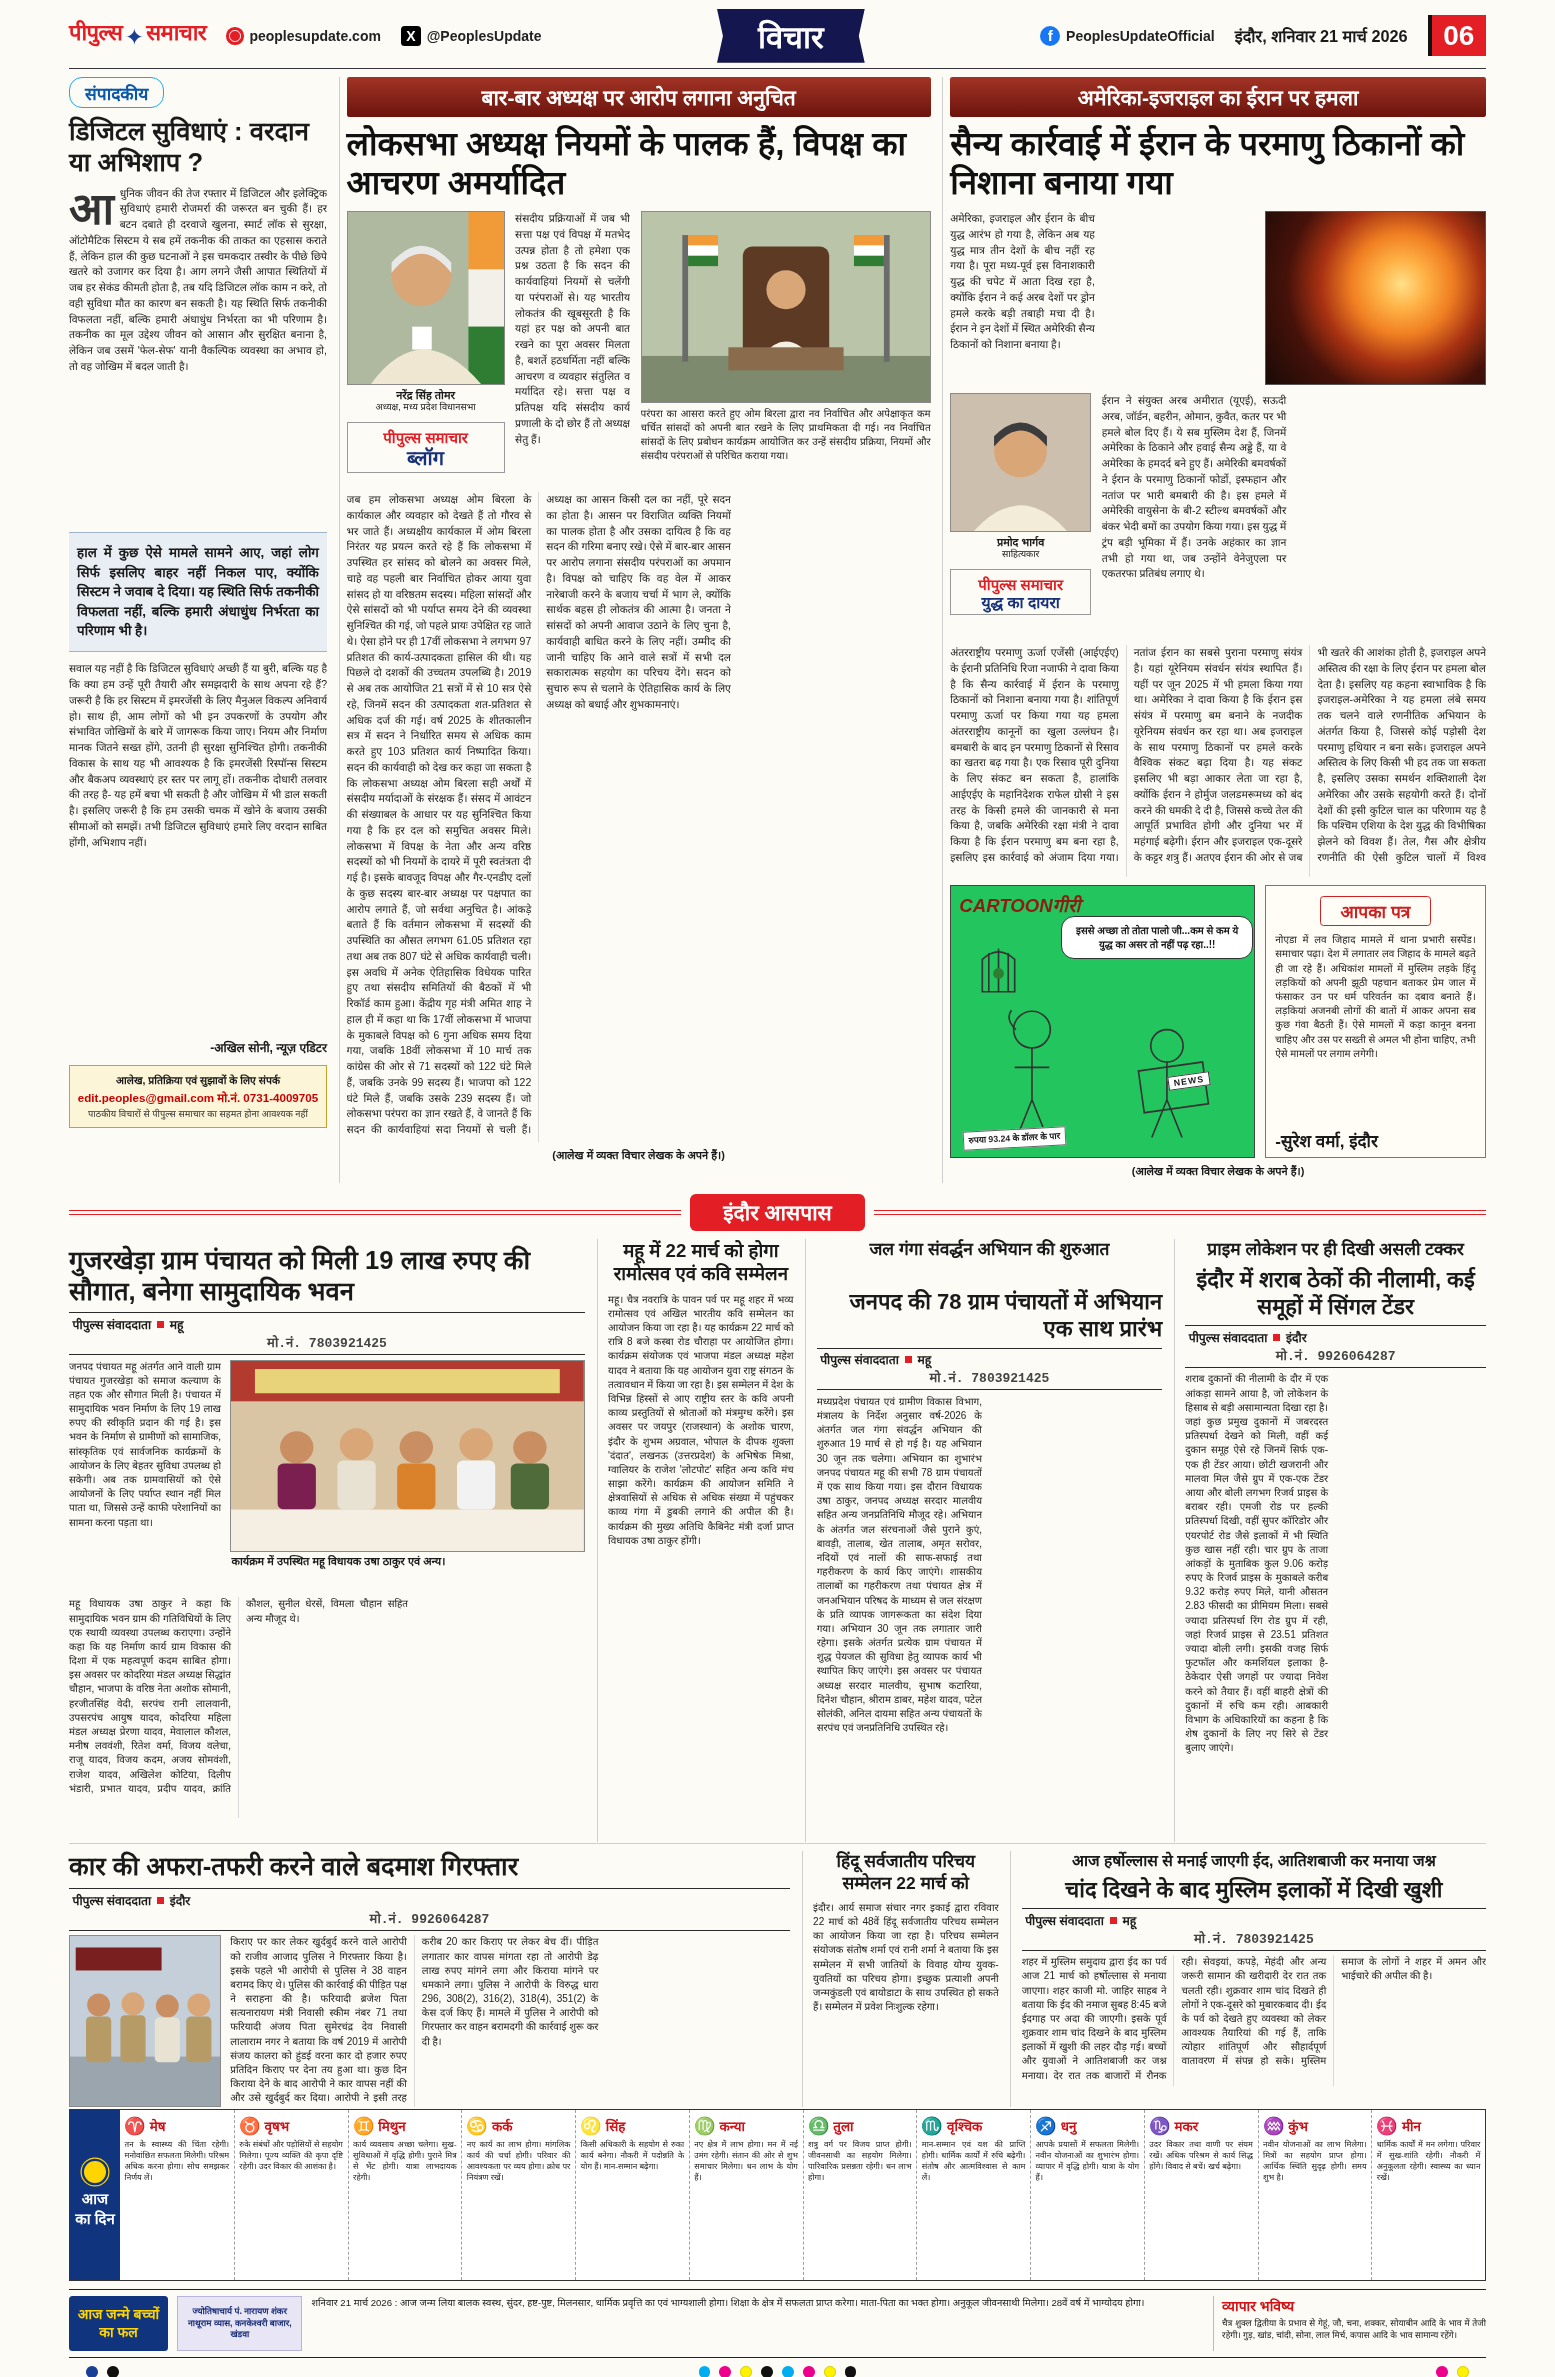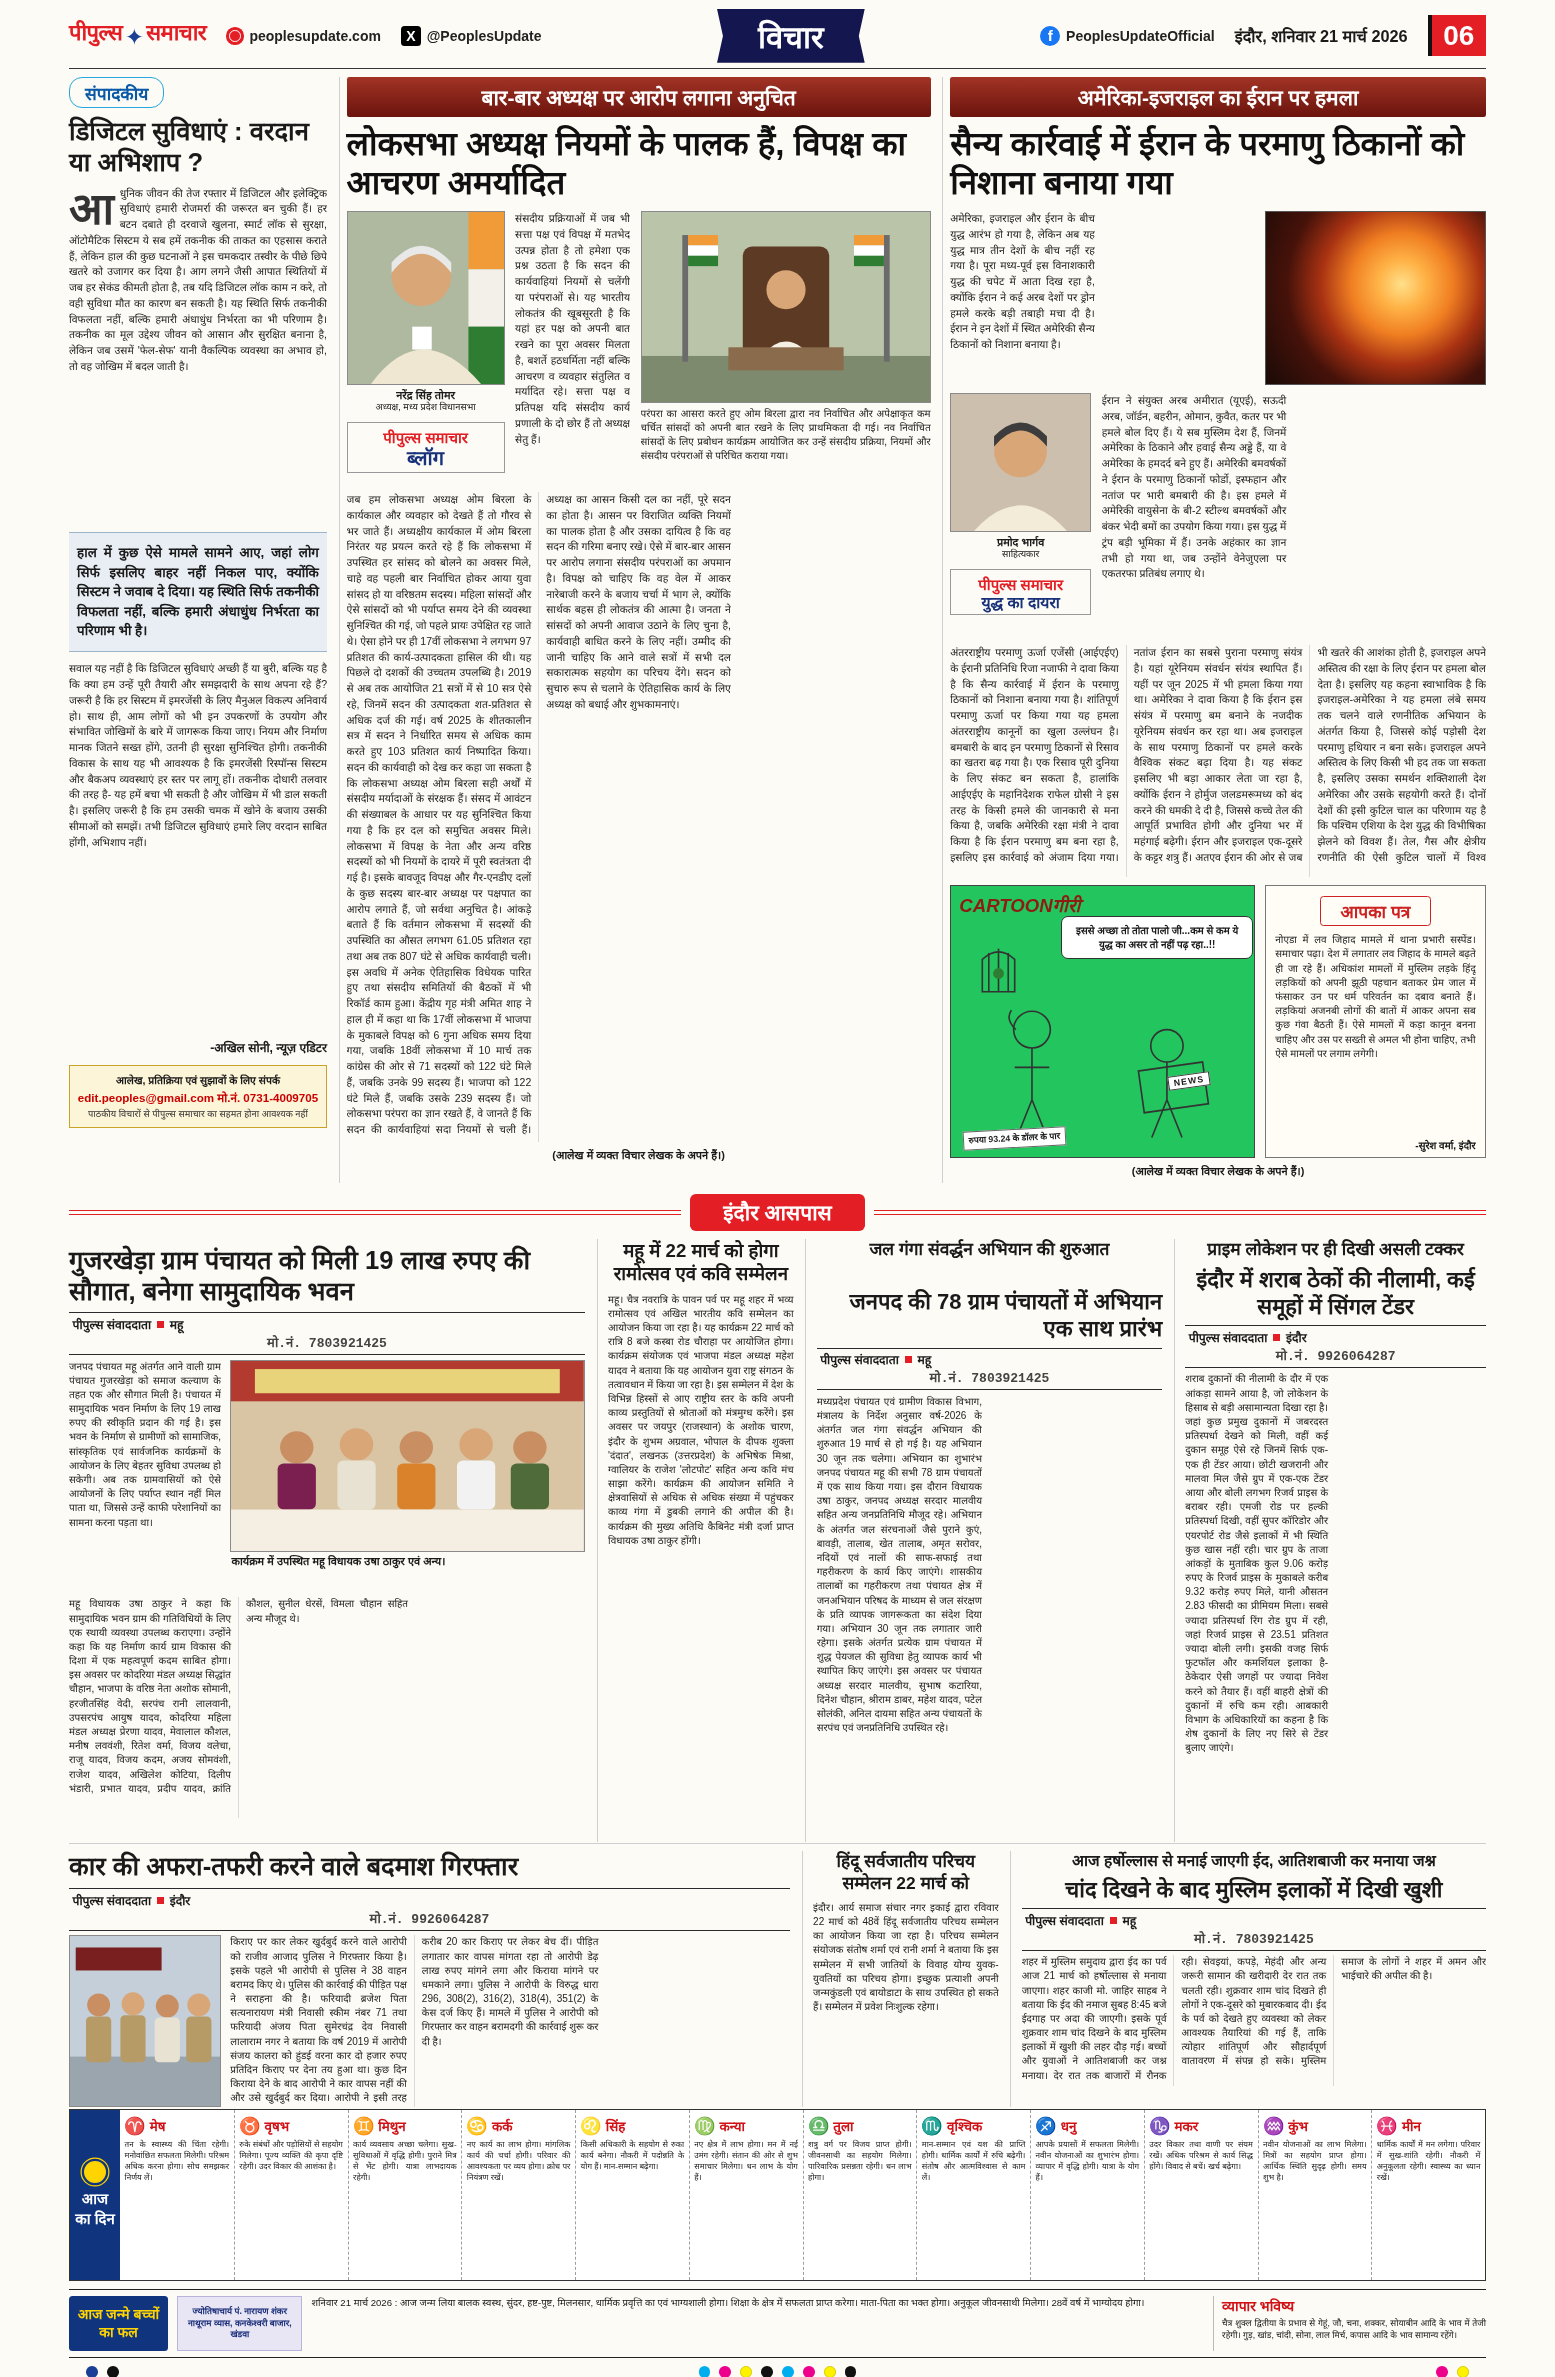--- a/index.html
+++ b/index.html
@@ -74,33 +74,33 @@
   .ir-band1 { display:grid; grid-template-columns:1fr 221px; gap:10.5px; height:174px; margin-top:3.5px; }
   .ir-band2 { display:grid; grid-template-columns:141px 1fr; gap:10.5px; height:244px; margin-top:8.1px; }
   .ir-body { height:232px; margin-top:8.1px; }
   .ir-bottom { display:grid; grid-template-columns:1fr 221px; gap:10.5px; height:273px; margin-top:8.1px; }
   .explosion { border:0.6px solid #555; background:
       radial-gradient(circle at 62% 42%, #ffe08a 0%, #ffb347 14%, #f07f22 30%, #a83212 48%, #46120a 68%, #190a06 100%); }
 
   
   .cartoon { border:1.2px solid #444; background:#22c55e; position:relative; }
   .cartoon-title { position:absolute; top:5.8px; left:8.1px; font-size:18.6px; font-weight:bold; color:#8d1d12; font-style:italic; }
-  .bubble { position:absolute; top:30px; left:110px; width:192px; border:1.2px solid #333; border-radius:7px;
+  .bubble { position:absolute; top:30px; left:110px; width:192px; border:1.2px solid #333; border-radius:13px;
             padding:7px 8.1px; font-size:10px; font-weight:bold; text-align:center; background:#fff; line-height:1.35; }
   .news-tag { position:absolute; bottom:69px; right:43px; font-size:8.7px; font-weight:bold; letter-spacing:1.2px;
               background:#fff; border:0.6px solid #333; padding:1.2px 4.6px; transform:rotate(-8deg); }
   .cartoon-sign { position:absolute; bottom:9.3px; left:11.6px; font-size:8.7px; font-weight:bold; border:0.6px solid #666;
                   padding:2.3px 4.6px; background:#fff; transform:rotate(-3deg); }
 
   
   .letterbox { border:1.2px solid #777; padding:9.3px 9.3px 5.8px; background:#fffdf6; display:flex; flex-direction:column; }
   .letter-title { align-self:center; border:1.2px solid #c22; color:#c22; font-size:17.4px; font-weight:bold;
                   padding:2.3px 20px; border-radius:3.5px; margin-bottom:7px; }
   .letter-body { flex:1; }
-  .letter-sign { text-align:right; font-weight:bold; font-size:10px; padding-top:4.6px; }
+  .letter-sign { text-align:left; font-weight:bold; font-size:17px; padding-top:4.6px; }
 
   
   .local-band { display:flex; align-items:center; gap:9.3px; margin:10.5px 0 8.1px; }
   .band-line { flex:1; height:5.8px; border-top:1.7px solid #e31e24; border-bottom:1.7px solid #e31e24; }
   .band-pill { background:#e31e24; color:#fff; font-size:21px; font-weight:bold; padding:4.6px 33px; border-radius:5.8px; }
 
   
   .local-row1 { display:grid; grid-template-columns:516px 197px 357px 1fr; gap:11.6px; height:595px; }
   .local-row2 { display:grid; grid-template-columns:721px 197px 1fr; gap:11.6px; height:256px; margin-top:9.3px; border-top:0.6px solid #cfcfcf; padding-top:7px; }
   .local-row1 > section + section, .local-row2 > section + section { border-left:0.6px solid #cfcfcf; padding-left:10.5px; }

